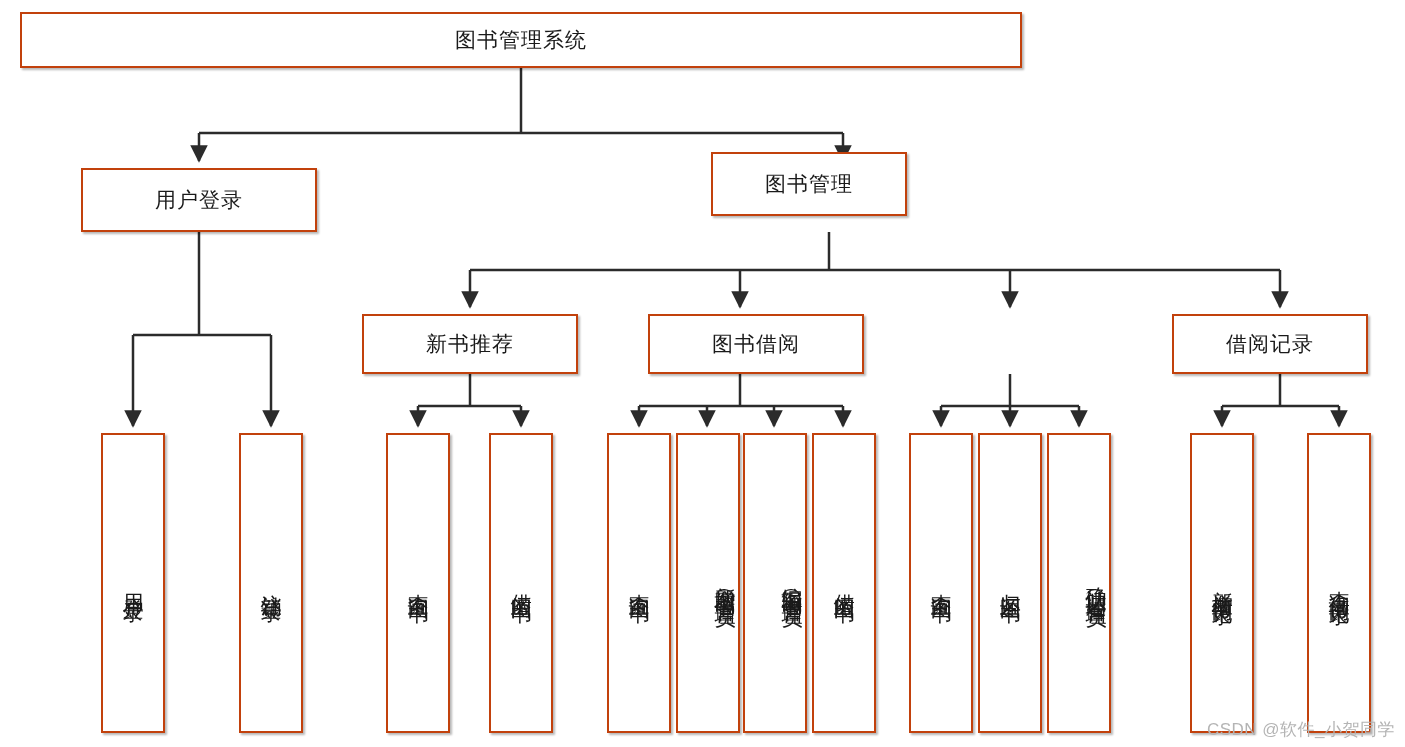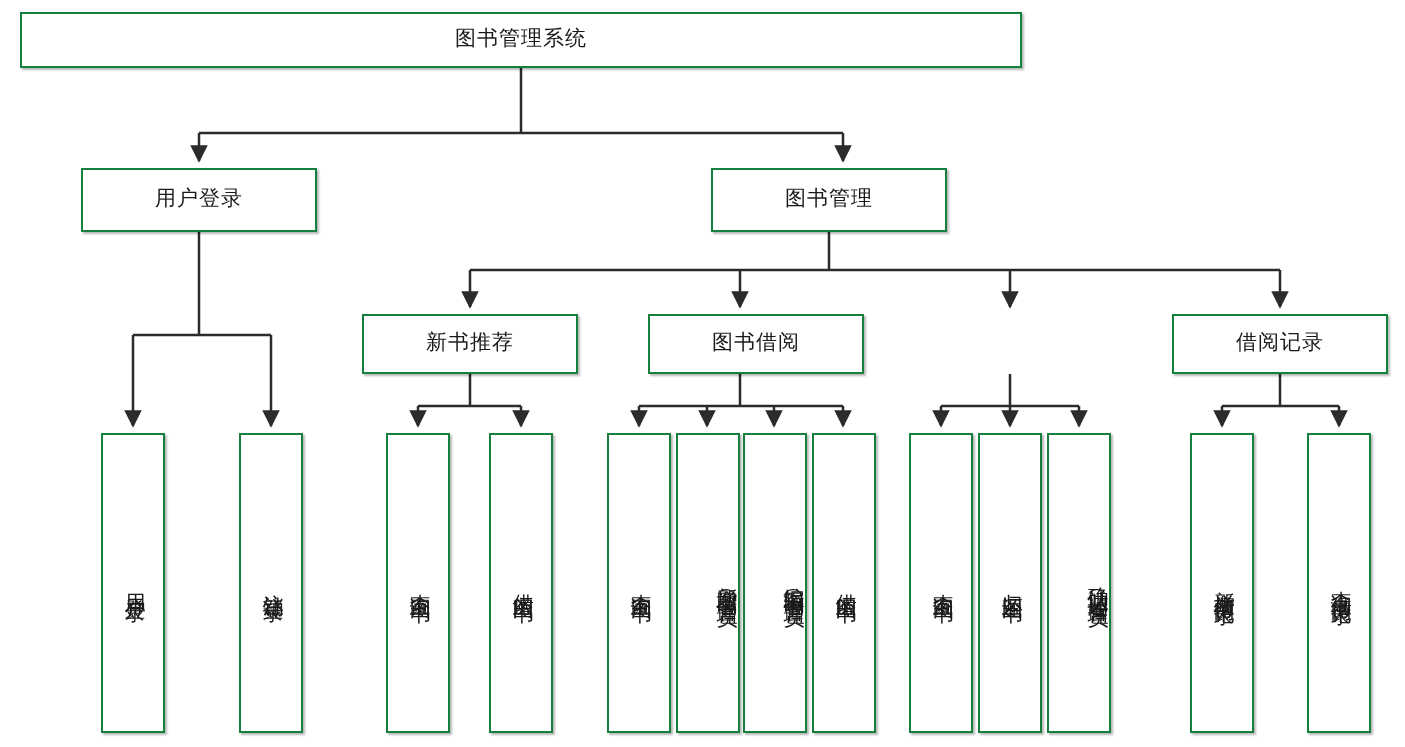--- a/index.html
+++ b/index.html
@@ -23,28 +23,27 @@
     left: 0;
     top: 0;
     width: 1405px;
     height: 747px;
     pointer-events: none;
   }
   .node {
     position: absolute;
     box-sizing: border-box;
     background: #ffffff;
-    border: 2px solid #15803d;
+    border: 2px solid #c2410c;
     box-shadow: 2px 2px 2px rgba(0,0,0,0.28);
     display: flex;
     align-items: center;
     justify-content: center;
     color: #1a1a1a;
     text-align: center;
-    font-family: Liberation Mono, monospace;
   }
   .node.horiz {
     font-size: 21px;
     letter-spacing: 1px;
     line-height: 1.2;
   }
   .node.vert {
     font-size: 21px;
     writing-mode: vertical-rl;
     text-orientation: upright;
@@ -123,31 +122,31 @@
     </g>
   </svg>
 
   <div class="node horiz" style="left:20px; top:12px; width:1002px; height:56px;">
     <span>图书管理系统</span>
   </div>
 
   <div class="node horiz" style="left:81px; top:168px; width:236px; height:64px;">
     <span>用户登录</span>
   </div>
-  <div class="node horiz" style="left:711px; top:168px; width:236px; height:64px;">
+  <div class="node horiz" style="left:711px; top:152px; width:196px; height:64px;">
     <span>图书管理</span>
   </div>
 
   <div class="node horiz" style="left:362px; top:314px; width:216px; height:60px;text-align:center;">
     <span>新书推荐</span>
   </div>
   <div class="node horiz" style="left:648px; top:314px; width:216px; height:60px;">
     <span>图书借阅</span>
   </div>
-  <div class="node horiz" style="left:1172px; top:314px; width:216px; height:60px;text-align:center;">
+  <div class="node horiz" style="left:1172px; top:314px; width:196px; height:60px;text-align:center;">
     <span>借阅记录</span>
   </div>
 
   <div class="node vert centered" style="left:101px; top:433px; width:64px; height:300px;">
     <span>用户登录</span>
   </div>
   <div class="node vert centered" style="left:239px; top:433px; width:64px; height:300px;">
     <span>注销登录</span>
   </div>
 
@@ -181,13 +180,14 @@
     <span>确认归还（管理员）</span>
   </div>
 
   <div class="node vert centered" style="left:1190px; top:433px; width:64px; height:300px;">
     <span>新增借阅记录</span>
   </div>
   <div class="node vert centered" style="left:1307px; top:433px; width:64px; height:300px;">
     <span>查询借阅记录</span>
   </div>
 
+  <div class="watermark">CSDN @软件_小贺同学</div>
 </div>
 
 </body></html>

